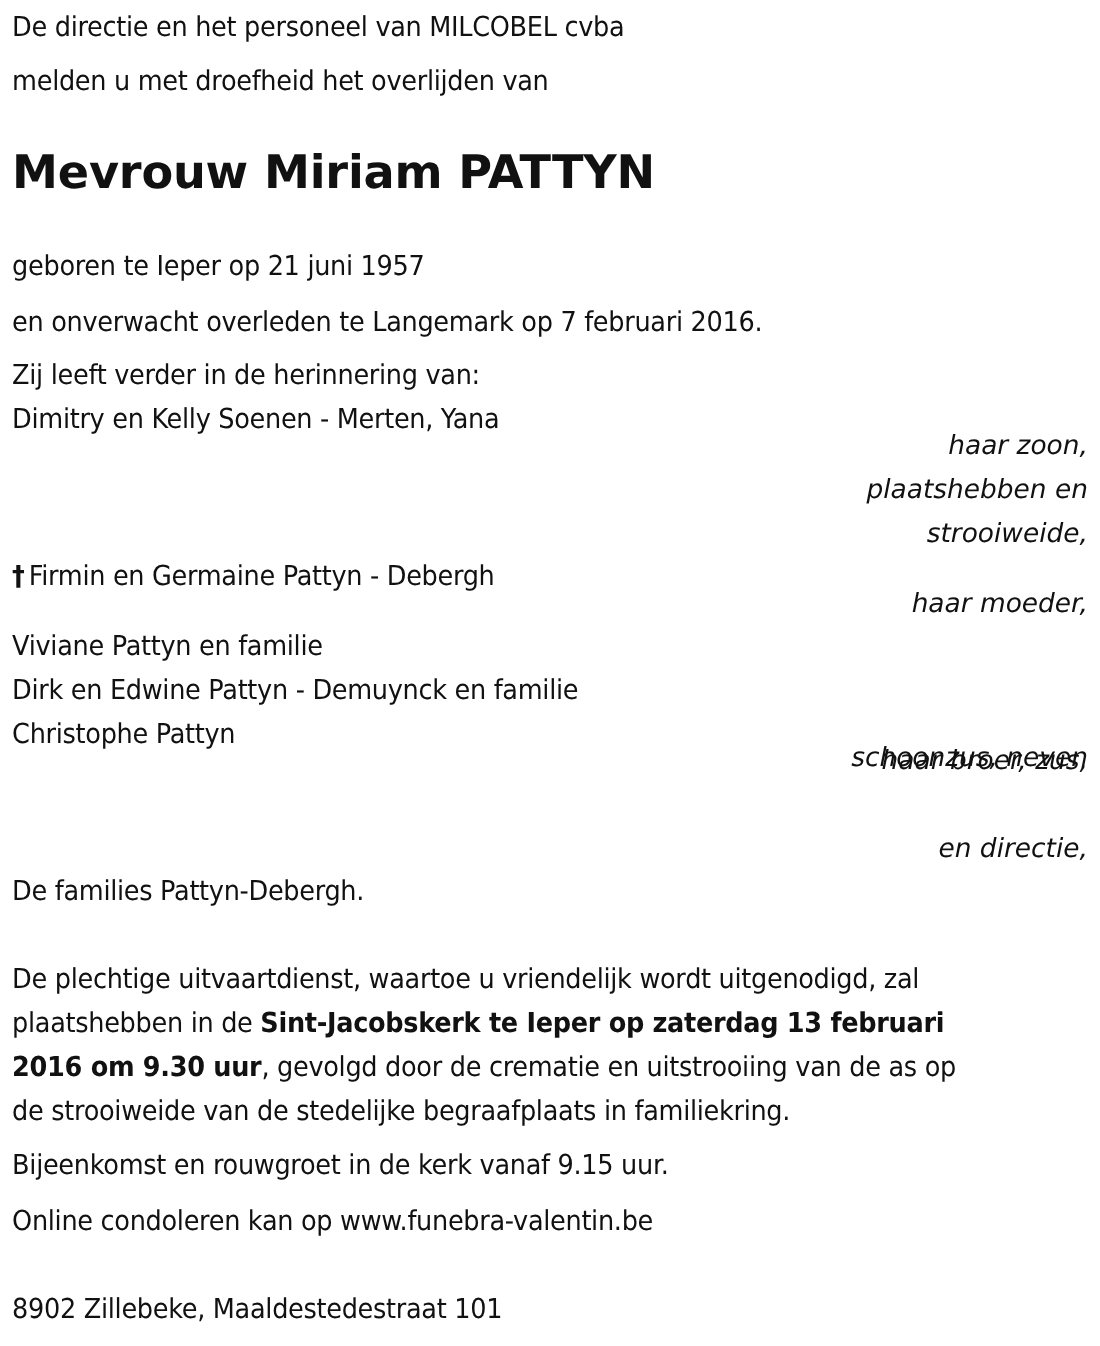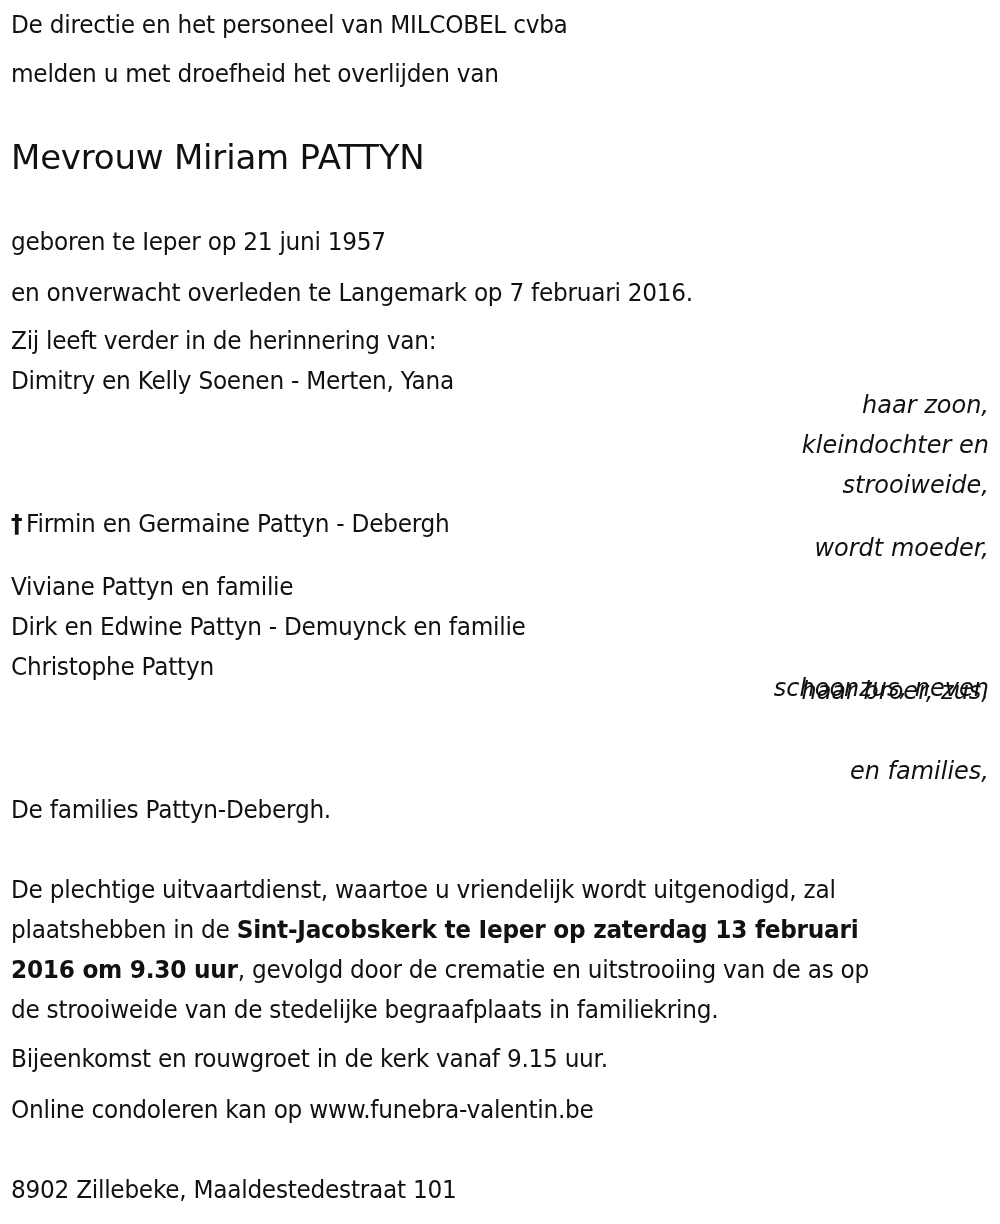--- a/index.html
+++ b/index.html
@@ -1,54 +1,54 @@
 <!DOCTYPE html>
 <html><head>
 <meta charset="utf-8">
 <style>
   html, body { margin: 0; padding: 0; background: #ffffff; }
   body { width: 1000px; height: 1224px; position: relative; overflow: hidden;
          font-family: "DejaVu Sans", sans-serif; color: #111111; }
   .line { position: absolute; left: 11px; font-size: 25px; line-height: 30px; white-space: nowrap; letter-spacing: -0.3px; }
   .cond { transform: scaleX(0.93); transform-origin: left center; }
-  .title { position: absolute; left: 11px; top: 136px; font-size: 34px; line-height: 42px; font-weight: normal; white-space: nowrap; letter-spacing: -0.2px; }
+  .title { position: absolute; left: 11px; top: 136px; font-size: 42px; line-height: 42px; font-weight: bold; white-space: nowrap; letter-spacing: -0.2px; }
   .rel { position: absolute; right: 11px; font-size: 24px; line-height: 30px; font-style: italic; text-align: center; white-space: nowrap; }
   .cross { display: inline-block; font-weight: bold; margin-right: 4px; }
   b { font-weight: bold; }
 </style>
 </head>
 <body>
 
 <div>
 
   <div class="line cond" style="top:10px">De directie en het personeel van MILCOBEL cvba</div>
   <div class="line cond" style="top:59px">melden u met droefheid het overlijden van</div>
 
   <div class="title">Mevrouw Miriam PATTYN</div>
 
   <div class="line cond" style="top:227px">geboren te Ieper op 21 juni 1957</div>
   <div class="line cond" style="top:278px">en onverwacht overleden te Langemark op 7 februari 2016.</div>
   <div class="line cond" style="top:326px">Zij leeft verder in de herinnering van:</div>
 
   <div class="line cond" style="top:366px">Dimitry en Kelly Soenen - Merten, Yana</div>
   <div class="rel" style="top:390px">haar zoon,</div>
-  <div class="rel" style="top:430px">kleindochter en</div>
+  <div class="rel" style="top:430px">plaatshebben en</div>
   <div class="rel" style="top:470px">strooiweide,</div>
 
   <div class="line cond" style="top:509px">
     <span class="cross">†</span><span>Firmin en Germaine Pattyn - Debergh</span>
   </div>
-  <div class="rel" style="top:533px">wordt moeder,</div>
+  <div class="rel" style="top:533px">haar moeder,</div>
 
   <div class="line cond" style="top:572px">Viviane Pattyn en familie</div>
   <div class="line cond" style="top:612px">Dirk en Edwine Pattyn - Demuynck en familie</div>
   <div class="line cond" style="top:652px">Christophe Pattyn</div>
   <div class="rel" style="top:676px">haar broer, zus,</div>
   <div class="rel" style="top:673px">schoonzus, neven</div>
-  <div class="rel" style="top:756px">en families,</div>
+  <div class="rel" style="top:756px">en directie,</div>
 
   <div class="line cond" style="top:795px">De families Pattyn-Debergh.</div>
 
   <div class="line cond" style="top:875px">De plechtige uitvaartdienst, waartoe u vriendelijk wordt uitgenodigd, zal</div>
   <div class="line cond" style="top:915px">
     <span>plaatshebben in de </span><b>Sint-Jacobskerk te Ieper op zaterdag 13 februari</b>
   </div>
   <div class="line cond" style="top:955px">
     <b>2016 om 9.30 uur</b><span>, gevolgd door de crematie en uitstrooiing van de as op</span>
   </div>

